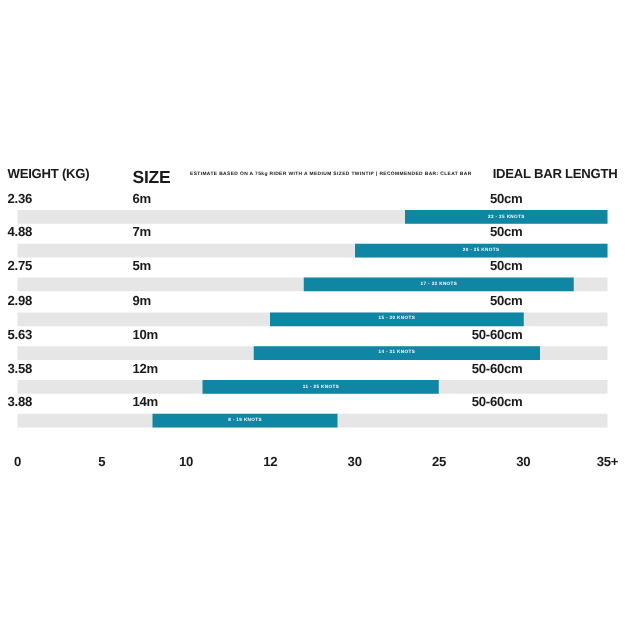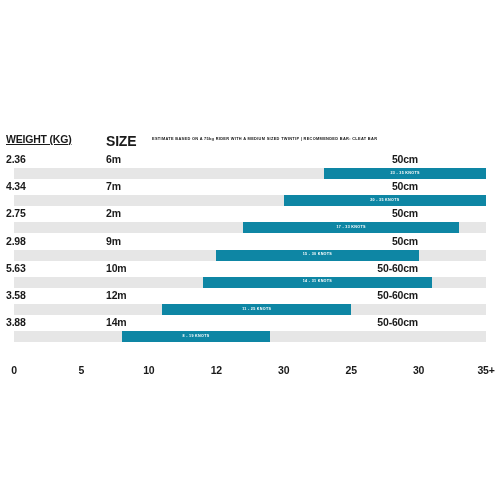--- a/index.html
+++ b/index.html
@@ -33,21 +33,20 @@
     height: 14px;
   }
   .col-weight-head {
     position: absolute;
     left: 6px;
     top: 0;
     font-size: 10.5px;
     font-weight: bold;
     letter-spacing: -0.2px;
     white-space: nowrap;
-    text-decoration: underline;
   }
   .col-size-head {
     position: absolute;
     left: 106px;
     top: 0;
     font-size: 14px;
     font-weight: bold;
     letter-spacing: -0.2px;
     white-space: nowrap;
   }
@@ -163,51 +162,52 @@
 </style>
 </head>
 <body>
 
 <div id="chart-root">
 
   <div class="header-row">
     <div class="col-weight-head">WEIGHT (KG)</div>
     <div class="col-size-head">SIZE</div>
     <div class="col-note-head">ESTIMATE BASED ON A 75kg RIDER WITH A MEDIUM SIZED TWINTIP  |  RECOMMENDED BAR: CLEAT BAR</div>
+    <div class="col-bar-head">IDEAL BAR LENGTH</div>
   </div>
 
   <div id="rows-container">
       <div class="row" style="top: 153px;">
         <div class="row-label-line">
           <div class="cell-weight">2.36</div>
           <div class="cell-size">6m</div>
           <div class="cell-barlen">50cm</div>
         </div>
         <div class="track" style="background: rgb(230, 230, 230);">
           <div class="fill" style="left: 310.171px; width: 161.829px; background: rgb(14, 134, 164);">
             <div class="fill-label">23 - 35 KNOTS</div>
           </div>
         </div>
       </div>
       <div class="row" style="top: 180.2px;">
         <div class="row-label-line">
-          <div class="cell-weight">4.34</div>
+          <div class="cell-weight">4.88</div>
           <div class="cell-size">7m</div>
           <div class="cell-barlen">50cm</div>
         </div>
         <div class="track" style="background: rgb(230, 230, 230);">
           <div class="fill" style="left: 269.714px; width: 202.286px; background: rgb(14, 134, 164);">
             <div class="fill-label">20 - 35 KNOTS</div>
           </div>
         </div>
       </div>
       <div class="row" style="top: 207.4px;">
         <div class="row-label-line">
           <div class="cell-weight">2.75</div>
-          <div class="cell-size">2m</div>
+          <div class="cell-size">5m</div>
           <div class="cell-barlen">50cm</div>
         </div>
         <div class="track" style="background: rgb(230, 230, 230);">
           <div class="fill" style="left: 229.257px; width: 215.771px; background: rgb(14, 134, 164);">
             <div class="fill-label">17 - 33 KNOTS</div>
           </div>
         </div>
       </div>
       <div class="row" style="top: 234.6px;">
         <div class="row-label-line">

